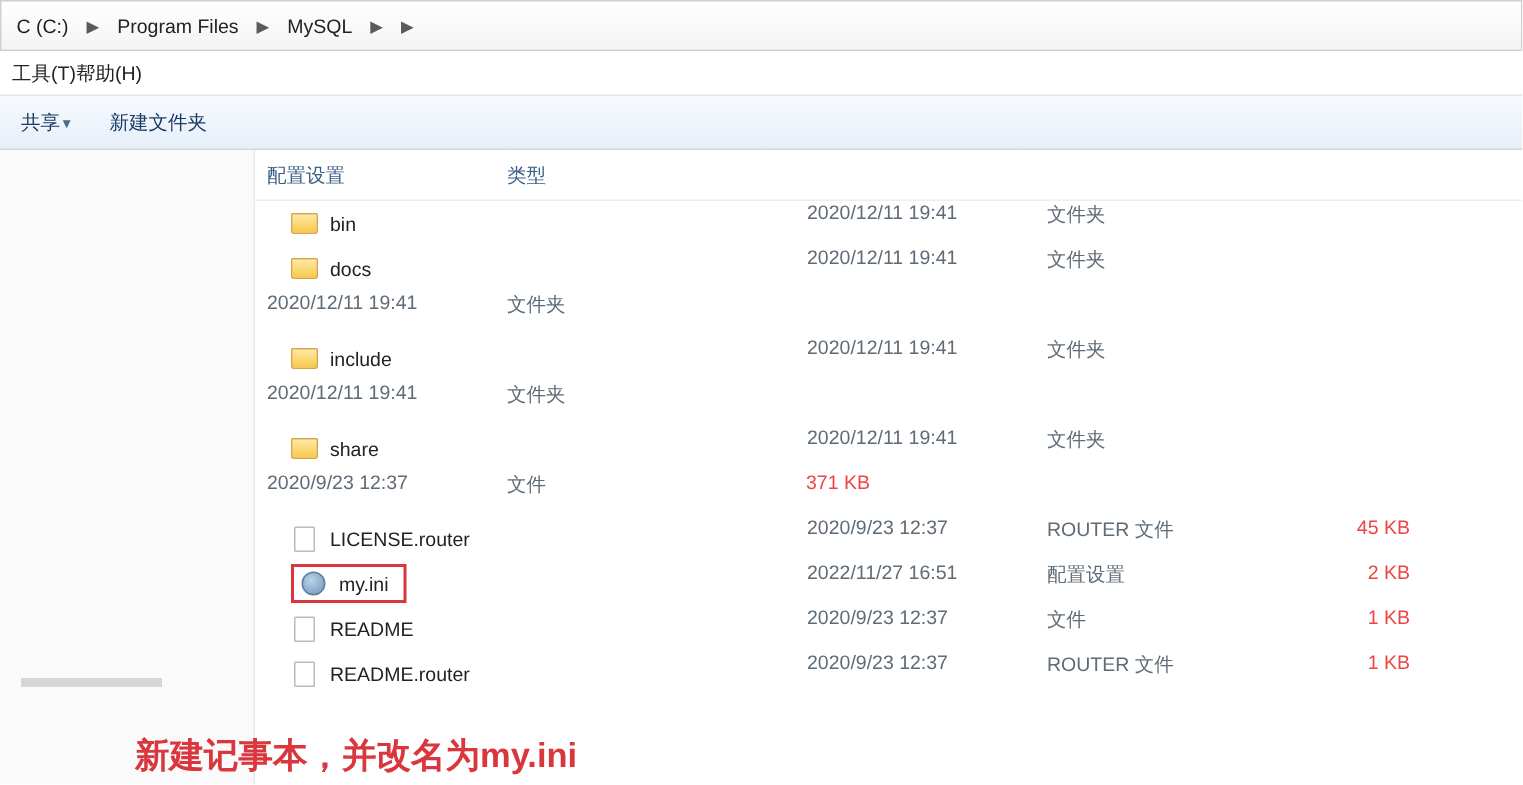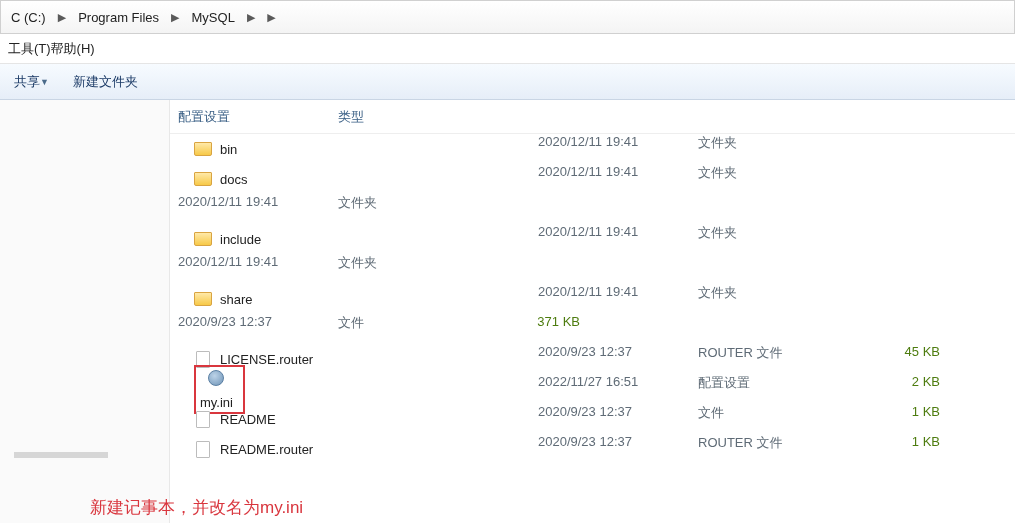--- a/index.html
+++ b/index.html
@@ -19,27 +19,27 @@
     .hdr { height:34px; border-bottom:1px solid #eee; display:flex; align-items:center; color:#3a5f85; }
     .hdr > div { padding-left:8px; }
     .c-name{width:360px;padding-left:44px!important;} .c-date{width:160px;} .c-type{width:150px;} .c-size{width:120px;text-align:right;padding-right:20px!important;}
     .sorticon { display:inline-block; margin-left:130px; font-size:10px; color:#6b8db3; }
     .rows { }
     .row { height:30px; display:flex; }
     .row > div { padding-left:8px; }
     .row .nm { width:360px; display:flex; align-items:center; gap:8px; padding-left:24px!important; }
     .row .dt { width:160px; color:#5f6b76; }
     .row .tp { width:150px; color:#5f6b76; }
-    .row .sz { width:120px; text-align:right; padding-right:20px!important; color:#4d7c0f; }
+    .row .sz { width:120px; text-align:right; padding-right:20px!important; color:#ef4444; }
     .ic { width:18px; height:18px; display:flex; align-items:center; justify-content:center; }
     .ic-folder::before { content:""; display:block; width:16px; height:12px; background:linear-gradient(#ffe9a8,#f7c948); border-radius:1px 1px 2px 2px; border:1px solid #d9a441; position:relative; }
     .ic-file::before { content:""; display:block; width:12px; height:15px; background:#fff; border:1px solid #bcbcbc; border-radius:1px; }
     .ic-ini::before { content:""; display:block; width:14px; height:14px; border-radius:50%; background:radial-gradient(circle at 40% 35%,#bcd3e8,#6f94b7); border:1px solid #5a7fa3; }
-    .row.hl .nm .box { border:2px solid #d9363e; padding:2px 10px 2px 4px; display:flex; align-items:center; gap:8px;flex-direction:column; }
-    .annot { position:absolute; bottom:4px; left:90px; color:#d9363e; font-size:17px; font-weight:400; }
+    .row.hl .nm .box { border:2px solid #d9363e; padding:2px 10px 2px 4px; display:flex; align-items:center; gap:8px; }
+    .annot { position:absolute; bottom:4px; left:90px; color:#d9363e; font-size:23px; font-weight:700; }
     .lbl { color:#222; }
     .dd { font-size:9px; color:#4a6a8a; }
   </style>
 </head>
 <body>
 
 <div class="breadcrumb">
   <span class="crumb">C (C:)</span>
     <span class="sep">▶</span>
   <span class="crumb">Program Files</span>

